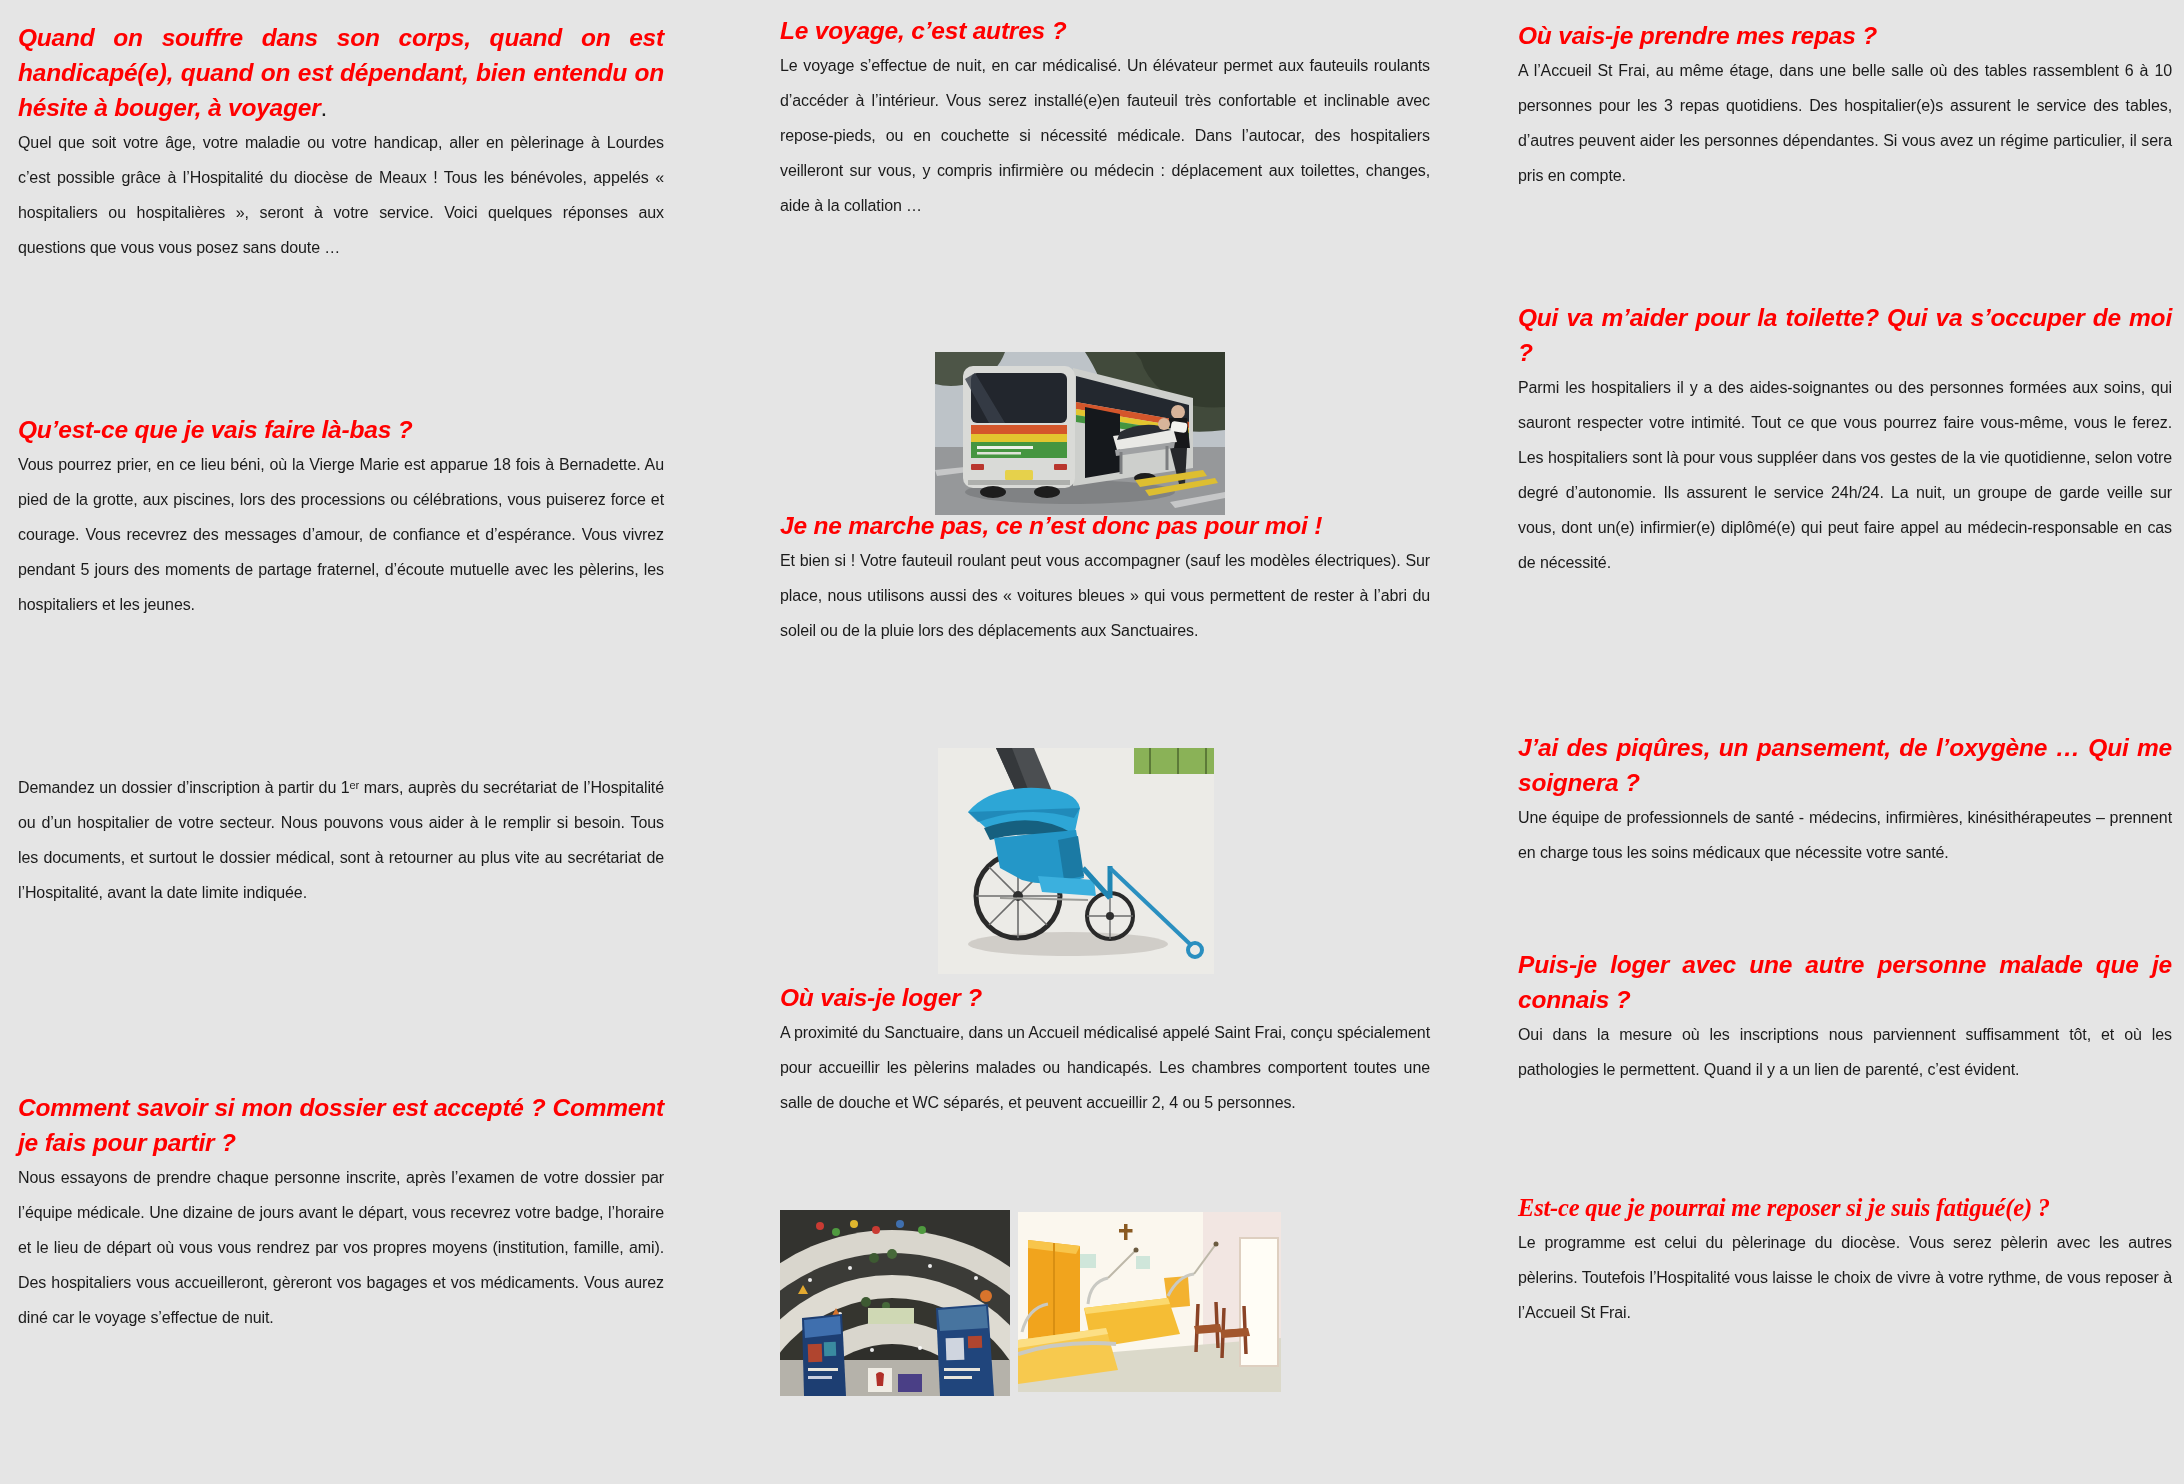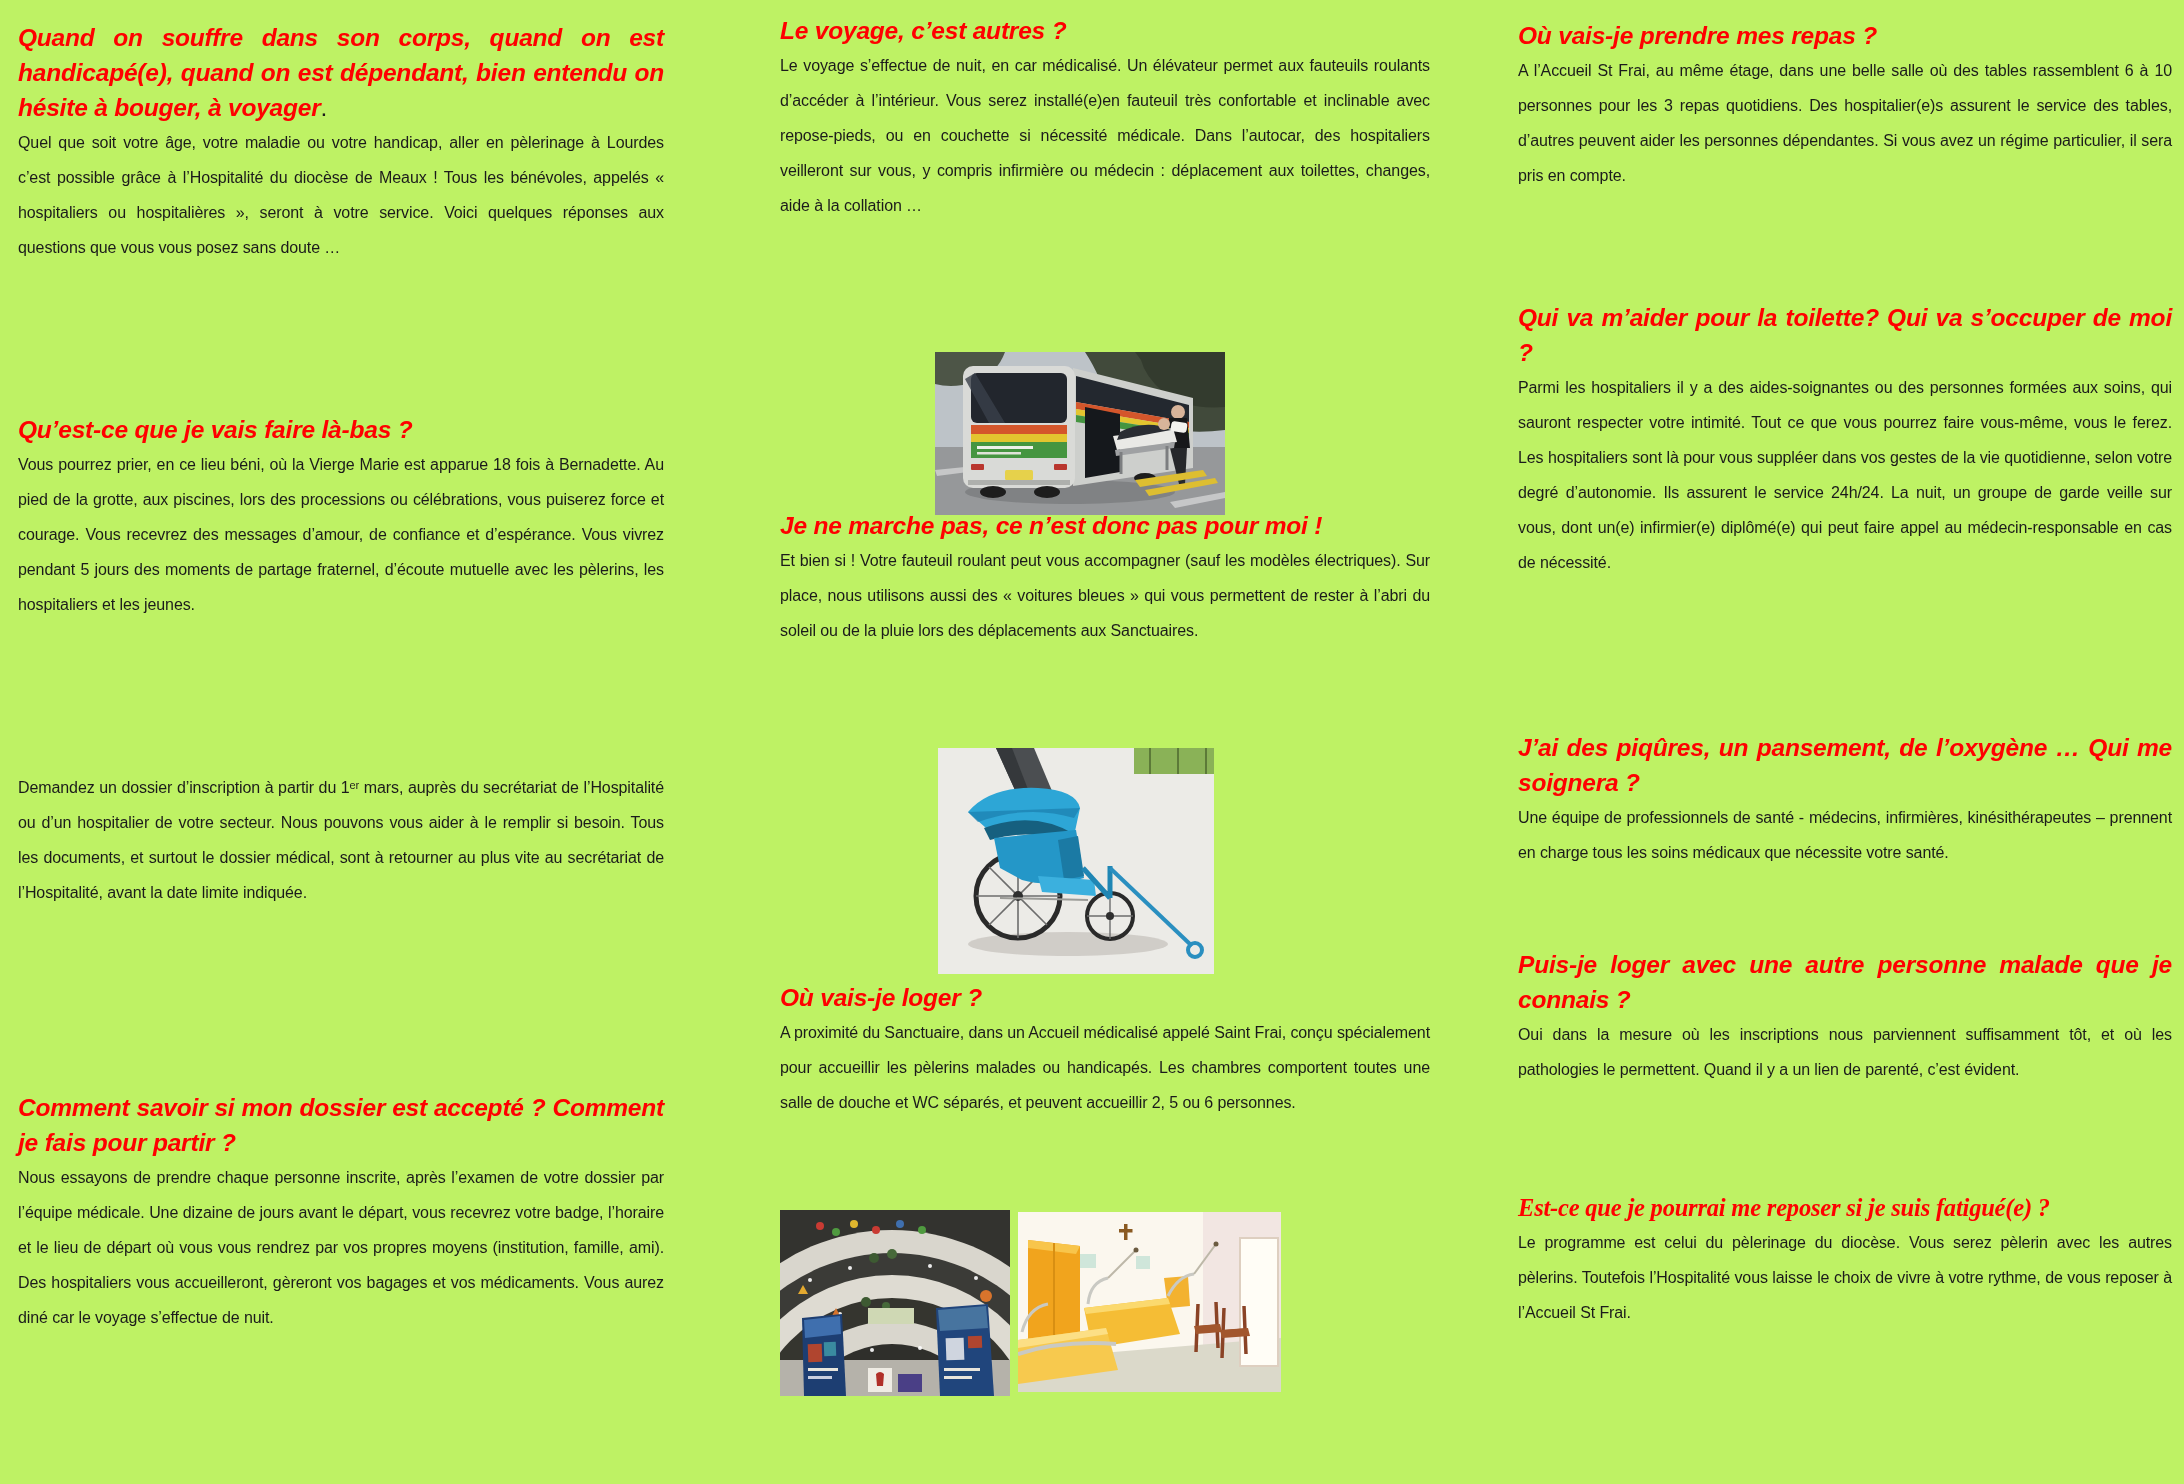--- a/index.html
+++ b/index.html
@@ -26,21 +26,21 @@
     font-size:16px; line-height:35px;
     text-align:justify; letter-spacing:-0.1px;
   }
   .nowrap { white-space:nowrap;font-family:Liberation Serif, serif; }
   .photo { position:absolute; overflow:hidden; }
   .photo svg { display:block; width:100%; height:100%; }
 </style>
 </head>
 <body>
 
-<div class="page" style="--heading-color: #ff0000; --body-color: #1b1b1b; background: #bef264;">
+<div class="page" style="--heading-color: #ff0000; --body-color: #1b1b1b; background: #e5e5e5;">
 
   <div class="col col1">
     <div class="sec" style="top:20px">
       <div class="hd"><span>Quand on souffre dans son corps, quand on est handicapé(e), quand on est dépendant, bien entendu on hésite à bouger, à voyager</span><span class="sfx">.</span></div>
       <p class="bd">Quel que soit votre âge, votre maladie ou votre handicap, aller en pèlerinage à Lourdes c’est possible grâce à l’Hospitalité du diocèse de Meaux ! Tous les bénévoles, appelés « hospitaliers ou hospitalières », seront à votre service. Voici quelques réponses aux questions que vous vous posez sans doute …</p>
     </div>
     <div class="sec" style="top:412px">
       <div class="hd"><span>Qu’est-ce que je vais faire là-bas ?</span></div>
       <p class="bd">Vous pourrez prier, en ce lieu béni, où la Vierge Marie est apparue 18 fois à Bernadette. Au pied de la grotte, aux piscines, lors des processions ou célébrations, vous puiserez force et courage. Vous recevrez des messages d’amour, de confiance et d’espérance. Vous vivrez pendant 5 jours des moments de partage fraternel, d’écoute mutuelle avec les pèlerins, les hospitaliers et les jeunes.</p>
     </div>
@@ -144,21 +144,21 @@
         <line x1="145" y1="120" x2="172" y2="150" stroke="#1f86b4" stroke-width="5"></line>
         <line x1="172" y1="118" x2="172" y2="150" stroke="#1f86b4" stroke-width="5"></line>
         <path d="M172,120 L254,198" stroke="#2a8fc0" stroke-width="4" fill="none"></path>
         <circle cx="257" cy="202" r="7" fill="none" stroke="#2a8fc0" stroke-width="4"></circle>
         <line x1="62" y1="150" x2="150" y2="152" stroke="#9b9b97" stroke-width="2"></line>
       </svg>
     </div>
 
     <div class="sec" style="top:980px">
       <div class="hd"><span>Où vais-je loger ?</span></div>
-      <p class="bd">A proximité du Sanctuaire, dans un Accueil médicalisé appelé Saint Frai, conçu spécialement pour accueillir les pèlerins malades ou handicapés. Les chambres comportent toutes une salle de douche et WC séparés, et peuvent accueillir 2, 5 ou 6 personnes.</p>
+      <p class="bd">A proximité du Sanctuaire, dans un Accueil médicalisé appelé Saint Frai, conçu spécialement pour accueillir les pèlerins malades ou handicapés. Les chambres comportent toutes une salle de douche et WC séparés, et peuvent accueillir 2, 4 ou 5 personnes.</p>
     </div>
 
     <div class="photo" style="left:0;top:1210px;width:230px;height:186px">
       <svg viewBox="0 0 230 186" preserveAspectRatio="none">
         <rect width="230" height="186" fill="#33332f"></rect>
         <ellipse cx="112" cy="235" rx="210" ry="215" fill="#d9d6cd"></ellipse>
         <ellipse cx="112" cy="235" rx="188" ry="192" fill="#3b3b37"></ellipse>
         <ellipse cx="112" cy="235" rx="166" ry="170" fill="#dedbd2"></ellipse>
         <ellipse cx="112" cy="235" rx="144" ry="147" fill="#35352f"></ellipse>
         <ellipse cx="112" cy="235" rx="122" ry="124" fill="#d9d6cd"></ellipse>

